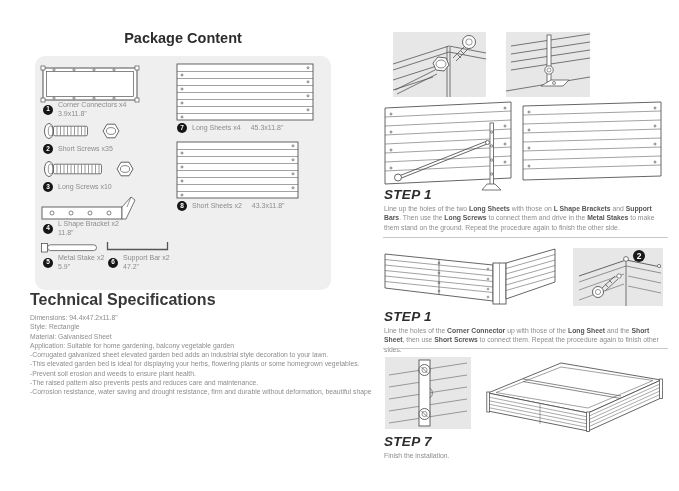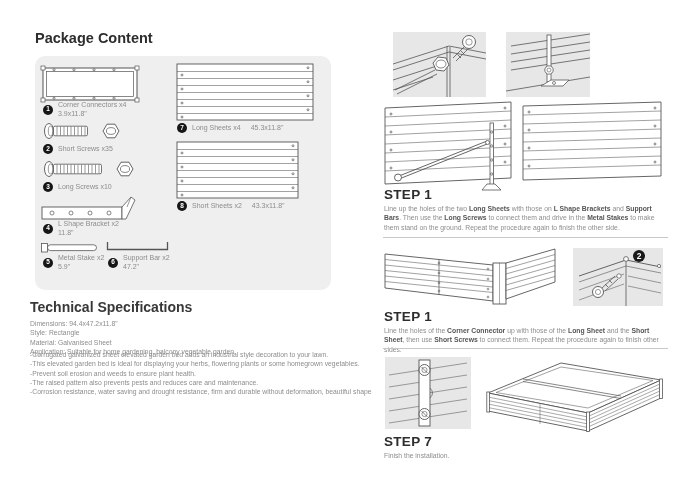--- a/index.html
+++ b/index.html
@@ -4,41 +4,41 @@
 <style>
   :root{
     --panel-bg:#efefef; --closeup-bg:#e7e7e7; --line:#555555;
     --heading:#383838; --body:#8d8d8d; --badge:#161616; --divider:#c8c8c8;
   }
   *{margin:0;padding:0;box-sizing:border-box;}
   html,body{background:#ffffff;}
   body{font-family:"Liberation Sans","DejaVu Sans",sans-serif;}
   .page{position:relative;width:679px;height:491px;background:#fff;overflow:hidden;}
 
-  .page-title{position:absolute;left:35px;top:30px;width:296px;
+  .page-title{position:absolute;left:35px;top:30px;width:296px;text-align:center;
     font-size:14.5px;font-weight:700;color:#2d2d2d;}
 
   .panel{position:absolute;left:35px;top:56px;width:296px;height:234px;
     background:var(--panel-bg);border-radius:10px;}
   .fig{position:absolute;display:block;}
 
   .item{position:absolute;display:flex;align-items:center;gap:5px;
     font-size:7px;line-height:8.5px;color:var(--body);}
   .badge{flex:none;width:10px;height:10px;border-radius:50%;background:var(--badge);
     color:#fff;font-size:6.5px;font-weight:700;display:inline-flex;
     align-items:center;justify-content:center;}
   .itxt .lbl,.itxt .dims{display:block;}
   .item.inline .itxt{display:flex;gap:10px;}
   .item.inline .itxt .lbl,.item.inline .itxt .dims{display:inline;}
 
   .section{position:absolute;left:30px;width:320px;}
-  .section h2{font-size:14px;font-weight:700;color:var(--heading);margin-bottom:4px;margin-top:8px;}
+  .section h2{font-size:16px;font-weight:700;color:var(--heading);margin-bottom:4px;}
   .body-line{font-size:6.8px;line-height:9.3px;color:var(--body);white-space:nowrap;}
 
-  .step-title{position:absolute;font-size:13.5px;font-weight:700;color:#2d2d2d;letter-spacing:.3px;}
+  .step-title{position:absolute;font-size:13.5px;font-weight:700;color:#2d2d2d;letter-spacing:.3px;font-style:italic;}
   .step-text{position:absolute;font-size:6.8px;line-height:9.3px;color:var(--body);}
   .step-text b{font-weight:700;color:#555;}
   .divider{position:absolute;border-top:1px solid var(--divider);height:0;}
 </style>
 </head>
 <body>
 
 <div class="page">
 
   <h1 class="page-title">Package Content</h1>

